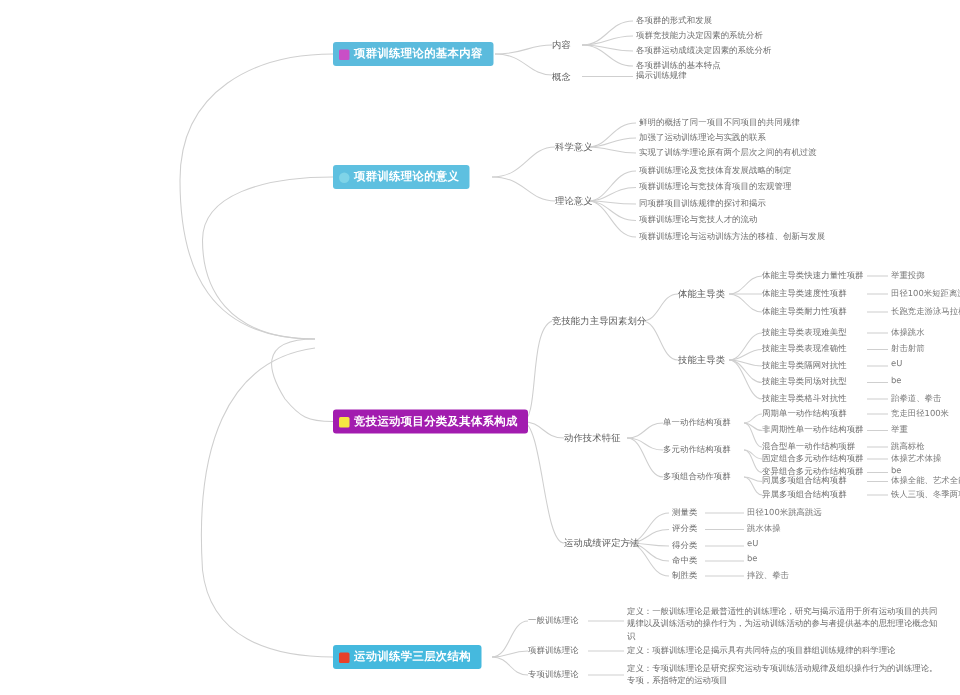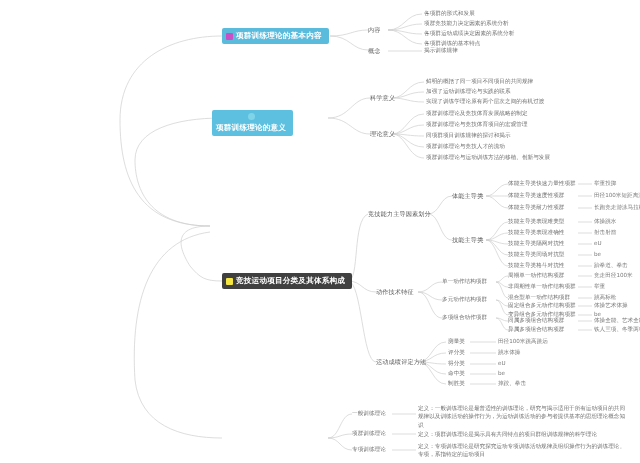--- a/index.html
+++ b/index.html
@@ -34,21 +34,21 @@
     display:flex;align-items:center;gap:3px;
     color:#ffffff;
     font-size:7.6px;
     font-weight:bold;
     padding:3px 7px 3px 4px;
     border-radius:2px;
     letter-spacing:0.2px;
   }
   .l1.blue{background:#5bbbdd;}
   .l1.blue2{background:#5ec0e0;}
-  .l1.cyan{background:#404040;justify-content:center;}
+  .l1.cyan{background:#a21caf;justify-content:center;}
   .l1.cyan2{background:#45b9de;}
   .badge{
     width:7px;height:7px;border-radius:1px;display:inline-block;flex:none;
   }
   .badge.v1{background:#c94fc6;}
   .badge.v2{background:#7fd4e8;border-radius:50%;}
   .badge.v3{background:#f5e642;}
   .badge.v4{background:#e8402a;}
 
   
@@ -175,21 +175,21 @@
     <span>项群训练理论的基本内容</span>
   </div>
   <div class="node l2" style="left:368px;top:26px;">内容</div>
   <div class="node l2" style="left:368px;top:47px;">概念</div>
   <div class="node l3" style="left:424px;top:10px;">各项群的形式和发展</div>
   <div class="node l3" style="left:424px;top:20px;">项群竞技能力决定因素的系统分析</div>
   <div class="node l3" style="left:424px;top:30px;">各项群运动成绩决定因素的系统分析</div>
   <div class="node l3" style="left:424px;top:40px;">各项群训练的基本特点</div>
   <div class="node l3" style="left:424px;top:47px;">揭示训练规律</div>
 
-  <div class="node l1 blue2" style="left:212px;top:110px;flex-direction:column;">
+  <div class="node l1 blue2" style="left:222px;top:110px;">
     <span class="badge v2"></span>
     <span>项群训练理论的意义</span>
   </div>
   <div class="node l2" style="left:370px;top:94px;">科学意义</div>
   <div class="node l2" style="left:370px;top:130px;">理论意义</div>
   <div class="node l3" style="left:426px;top:78px;">鲜明的概括了同一项目不同项目的共同规律</div>
   <div class="node l3" style="left:426px;top:88px;">加强了运动训练理论与实践的联系</div>
   <div class="node l3" style="left:426px;top:98px;">实现了训练学理论原有两个层次之间的有机过渡</div>
   <div class="node l3" style="left:426px;top:110px;">项群训练理论及竞技体育发展战略的制定</div>
   <div class="node l3" style="left:426px;top:121px;">项群训练理论与竞技体育项目的宏观管理</div>
@@ -250,19 +250,23 @@
   <div class="node l3" style="left:448px;top:349px;">评分类</div>
   <div class="node l3" style="left:448px;top:360px;">得分类</div>
   <div class="node l3" style="left:448px;top:370px;">命中类</div>
   <div class="node l3" style="left:448px;top:380px;">制胜类</div>
   <div class="node l4" style="left:498px;top:338px;">田径100米跳高跳远</div>
   <div class="node l4" style="left:498px;top:349px;">跳水体操</div>
   <div class="node l4" style="left:498px;top:360px;">eU</div>
   <div class="node l4" style="left:498px;top:370px;">be</div>
   <div class="node l4" style="left:498px;top:380px;">摔跤、拳击</div>
 
+  <div class="node l1 cyan2" style="left:222px;top:430px;">
+    <span class="badge v4"></span>
+    <span>运动训练学三层次结构</span>
+  </div>
   <div class="node l3" style="left:352px;top:410px;">一般训练理论</div>
   <div class="node l3" style="left:352px;top:430px;">项群训练理论</div>
   <div class="node l3" style="left:352px;top:446px;">专项训练理论</div>
   <div class="node defn" style="left:418px;top:404px;">定义：一般训练理论是最普适性的训练理论，研究与揭示适用于所有运动项目的共同规律以及训练活动的操作行为，为运动训练活动的参与者提供基本的思想理论概念知识</div>
   <div class="node defn" style="left:418px;top:430px;">定义：项群训练理论是揭示具有共同特点的项目群组训练规律的科学理论</div>
   <div class="node defn" style="left:418px;top:442px;">定义：专项训练理论是研究探究运动专项训练活动规律及组织操作行为的训练理论。专项，系指特定的运动项目</div>
 </div>
 
 </body></html>

